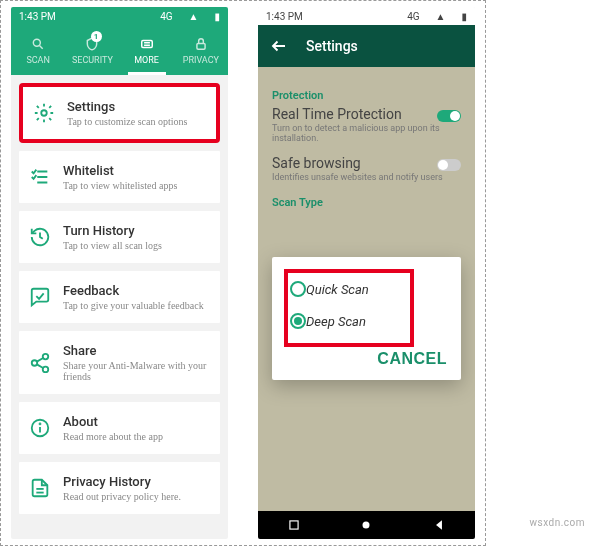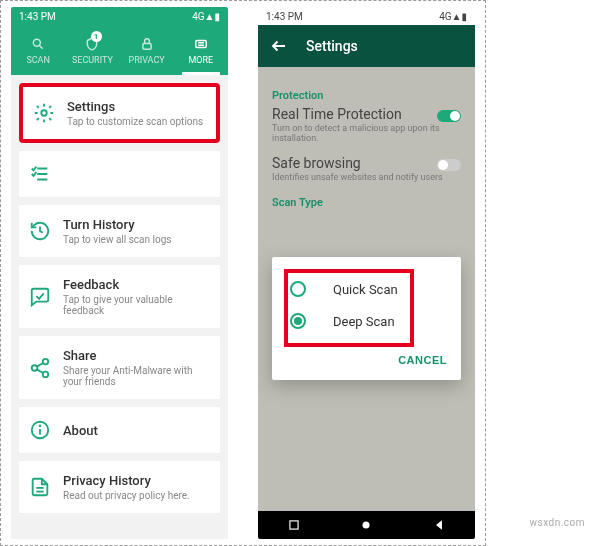--- a/index.html
+++ b/index.html
@@ -43,21 +43,21 @@
     .status-bar-dark {
       background: #fff;
       color: #444;
       height: 18px;
       font-size: 10px;
       display: flex;
       align-items: center;
       padding: 0 8px;
       justify-content: space-between;
     }
-    .status-icons { display: flex; gap: 0; align-items: center; }
+    .status-icons { display: flex; gap: 16px; align-items: center; }
     
     .tabs-header {
       background: #1ea97a;
       display: flex;
       height: 50px;
     }
     .tab {
       flex: 1;
       display: flex;
       flex-direction: column;
@@ -115,41 +115,42 @@
     .li-text { flex: 1; }
     .li-title {
       font-size: 13px;
       color: #333;
       font-weight: 500;
     }
     .li-sub {
       font-size: 10px;
       color: #888;
       margin-top: 2px;
+      font-family: Liberation Serif, serif;
     }
     .highlight-box {
       border: 4px solid #e6001f;
       border-radius: 4px;
     }
     
     .right-header {
       background: #0a5240;
       color: #fff;
       height: 42px;
       display: flex;
       align-items: center;
       padding: 0 12px;
       gap: 18px;
       font-size: 14px;
       font-weight: 500;
     }
     .right-body {
       flex: 1;
       position: relative;
-      background: #fef9c3;
+      background: #fde047;
     }
     .scrim {
       position: absolute;
       inset: 0;
       background: rgba(180,180,180,0.85);
       padding: 12px 14px;
       color: #555;
       font-size: 11px;
     }
     .section-title {
@@ -178,24 +179,25 @@
       top: 190px;
       left: 14px; right: 14px;
       background: #fff;
       padding: 16px 14px 12px 14px;
       border-radius: 2px;
       box-shadow: 0 6px 20px rgba(0,0,0,0.25);
     }
     .radio-row {
       display: flex;
       align-items: center;
-      gap: 27px;
+      gap: 0;
       padding: 8px 4px;
       font-size: 13px;
       color: #333;
+      font-style: italic;
     }
     .radio {
       width: 16px; height: 16px;
       border: 2px solid #1ea97a;
       border-radius: 50%;
       position: relative;
       flex-shrink: 0;
     }
     .radio.checked::after {
       content:"";
@@ -203,21 +205,21 @@
       top:2px; left:2px; right:2px; bottom:2px;
       background:#1ea97a;
       border-radius:50%;
     }
     .dialog-actions {
       text-align: right;
       padding-top: 12px;
     }
     .dialog-btn {
       color: #1a8f6a;
-      font-size: 11px;
+      font-size: 16px;
       font-weight: 700;
       letter-spacing: 0.5px;
       background: none;
       border: none;
     }
     .dialog-highlight {
       position: absolute;
       border: 4px solid #e6001f;
       top: 12px; left: 12px;
       width: 130px; height: 78px;
@@ -269,39 +271,39 @@
       </div>
       <div class="tab" style="position:relative">
         <span class="badge">1</span>
         <span class="tab-icon">
           <svg width="14" height="14" viewBox="0 0 24 24" fill="none" stroke="currentColor" stroke-width="2.5">
               <path d="M12 2 L20 6 V12 C20 17 16 21 12 22 C8 21 4 17 4 12 V6 Z"></path>
             </svg>
         </span>
         <span>SECURITY</span>
       </div>
-      <div class="tab">
-        <span class="tab-icon">
-          <svg width="14" height="14" viewBox="0 0 24 24" fill="none" stroke="currentColor" stroke-width="2.5">
-              <rect x="5" y="11" width="14" height="10" rx="2"></rect>
-              <path d="M8 11 V7 a4 4 0 0 1 8 0 V11"></path>
-            </svg>
-        </span>
-        <span>PRIVACY</span>
-      </div>
       <div class="tab active">
         <span class="tab-icon">
           <svg width="14" height="14" viewBox="0 0 24 24" fill="none" stroke="currentColor" stroke-width="2.5">
               <rect x="3" y="6" width="18" height="12" rx="2"></rect>
               <line x1="7" y1="10" x2="17" y2="10"></line>
               <line x1="7" y1="14" x2="17" y2="14"></line>
             </svg>
         </span>
         <span>MORE</span>
       </div>
+      <div class="tab">
+        <span class="tab-icon">
+          <svg width="14" height="14" viewBox="0 0 24 24" fill="none" stroke="currentColor" stroke-width="2.5">
+              <rect x="5" y="11" width="14" height="10" rx="2"></rect>
+              <path d="M8 11 V7 a4 4 0 0 1 8 0 V11"></path>
+            </svg>
+        </span>
+        <span>PRIVACY</span>
+      </div>
     </div>
 
     <div class="list">
 
       <div class="list-item highlight-box">
         <span class="li-icon">
           <svg width="22" height="22" viewBox="0 0 24 24" fill="none" stroke="#1ea97a" stroke-width="2">
               <circle cx="12" cy="12" r="3"></circle>
               <path d="M12 2v3M12 19v3M4.2 4.2l2.1 2.1M17.7 17.7l2.1 2.1M2 12h3M19 12h3M4.2 19.8l2.1-2.1M17.7 6.3l2.1-2.1"></path>
             </svg>
@@ -315,20 +317,24 @@
       <div class="list-item">
         <span class="li-icon">
           <svg width="22" height="22" viewBox="0 0 24 24" fill="none" stroke="#1ea97a" stroke-width="2">
               <line x1="9" y1="6" x2="20" y2="6"></line>
               <line x1="9" y1="12" x2="20" y2="12"></line>
               <line x1="9" y1="18" x2="20" y2="18"></line>
               <polyline points="3,6 5,8 8,4"></polyline>
               <polyline points="3,12 5,14 8,10"></polyline>
             </svg>
         </span>
+        <div class="li-text">
+          <div class="li-title">Whitelist</div>
+          <div class="li-sub">Tap to view whitelisted apps</div>
+        </div>
       </div>
 
       <div class="list-item">
         <span class="li-icon">
           <svg width="22" height="22" viewBox="0 0 24 24" fill="none" stroke="#1ea97a" stroke-width="2">
               <path d="M3 12a9 9 0 1 0 3-6.7L3 8"></path>
               <polyline points="3 3 3 8 8 8"></polyline>
               <polyline points="12 7 12 12 15 14"></polyline>
             </svg>
         </span>
@@ -370,20 +376,21 @@
       <div class="list-item">
         <span class="li-icon">
           <svg width="22" height="22" viewBox="0 0 24 24" fill="none" stroke="#1ea97a" stroke-width="2">
               <circle cx="12" cy="12" r="9"></circle>
               <line x1="12" y1="11" x2="12" y2="17"></line>
               <circle cx="12" cy="7.5" r="0.5" fill="#1ea97a"></circle>
             </svg>
         </span>
         <div class="li-text">
           <div class="li-title">About</div>
+          <div class="li-sub">Read more about the app</div>
         </div>
       </div>
 
       <div class="list-item">
         <span class="li-icon">
           <svg width="22" height="22" viewBox="0 0 24 24" fill="none" stroke="#1ea97a" stroke-width="2">
               <path d="M14 3H6a2 2 0 0 0-2 2v14a2 2 0 0 0 2 2h12a2 2 0 0 0 2-2V9z"></path>
               <polyline points="14 3 14 9 20 9"></polyline>
               <line x1="8" y1="13" x2="16" y2="13"></line>
               <line x1="8" y1="17" x2="16" y2="17"></line>

